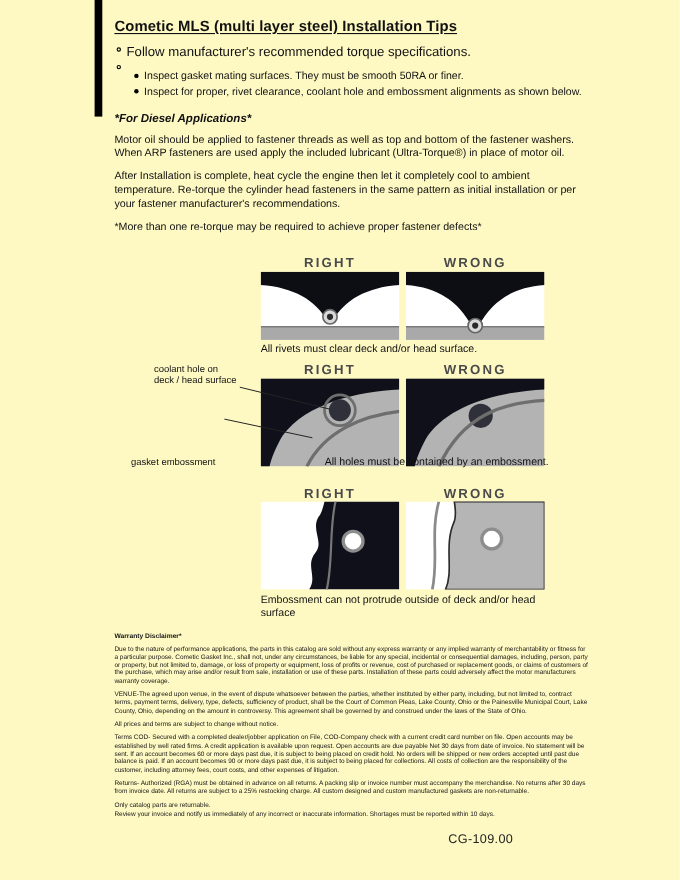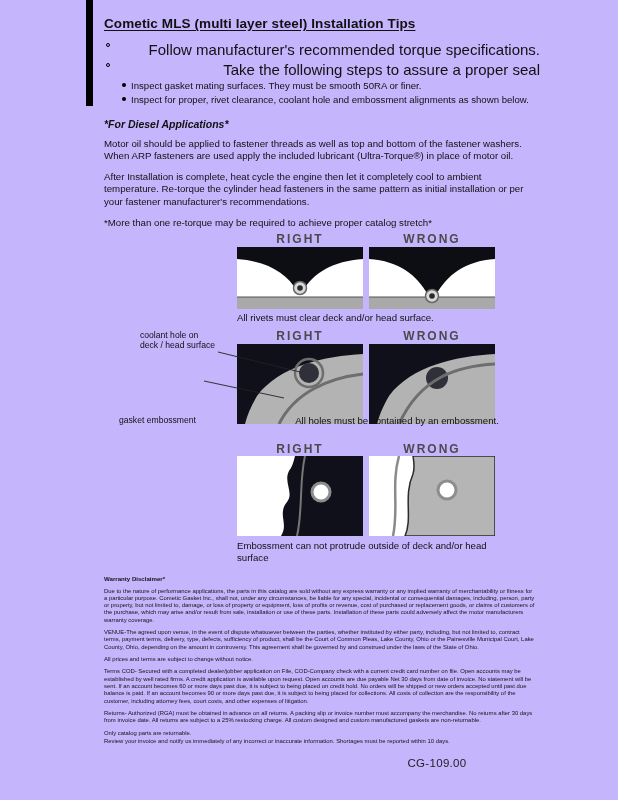--- a/index.html
+++ b/index.html
@@ -1,25 +1,25 @@
 <!DOCTYPE html>
 <html><head>
 <meta charset="utf-8">
 <style>
   * { margin:0; padding:0; box-sizing:border-box; }
   html,body { background:#ffffff; }
   body { font-family:"Liberation Sans", sans-serif; color:#111; }
-  .page { position:relative; width:618px; height:800px; background:#c4b5fd; overflow:hidden; }
+  .page { position:relative; width:618px; height:800px; background:#fef9c3; overflow:hidden; }
 
   .corner-strip { position:absolute; left:86px; top:0; width:7px; height:106px; background:#000; }
 
   .content { position:absolute; left:104px; top:16px; width:436px; }
   .title { font-size:13.5px; font-weight:bold; text-decoration:underline; text-underline-offset:2px; margin-bottom:9px; letter-spacing:.1px; }
 
-  .bullet-row { display:flex; align-items:flex-start; font-size:15px; line-height:1.28; margin-bottom:1px;justify-content:space-between; }
+  .bullet-row { display:flex; align-items:flex-start; font-size:12px; line-height:1.28; margin-bottom:1px; }
   .o-marker { flex:0 0 auto; width:4px; height:4px; border:1px solid #000; border-radius:50%; margin:3px 5px 0 2px; }
   .sub-bullet-row { display:flex; align-items:flex-start; font-size:9.6px; line-height:1.28; margin:1px 0 0 16px; }
   .dot-marker { flex:0 0 auto; width:4px; height:4px; background:#000; border-radius:50%; margin:3px 5px 0 2px; }
 
   .diesel-heading { font-size:10.5px; font-weight:bold; margin-top:12px;font-style:italic; }
   .para { font-size:9.7px; line-height:1.28; margin-top:8px; width:430px; }
   .note { font-size:9.7px; margin-top:9px; }
 
   .rw-label { position:absolute; width:126px; text-align:center; font-size:12px; font-weight:bold; letter-spacing:2px; color:#4a4a4a; }
   .panel { position:absolute; width:126px; }
@@ -45,35 +45,34 @@
 
   <div class="content">
     <div class="title">Cometic MLS (multi layer steel) Installation Tips</div>
 
     <div class="bullet-row">
       <span class="o-marker"></span>
       <span>Follow manufacturer's recommended torque specifications.</span>
     </div>
     <div class="bullet-row">
       <span class="o-marker"></span>
-      <span>Take the following steps to assure a proper seal</span>
     </div>
     <div class="sub-bullet-row">
       <span class="dot-marker"></span>
       <span>Inspect gasket mating surfaces.  They must be smooth 50RA or finer.</span>
     </div>
     <div class="sub-bullet-row">
       <span class="dot-marker"></span>
       <span>Inspect for proper, rivet clearance, coolant hole and embossment alignments as shown below.</span>
     </div>
 
     <div class="diesel-heading">*For Diesel Applications*</div>
     <div class="para">Motor oil should be applied to fastener threads as well as top and bottom of the fastener washers. When ARP fasteners are used apply the included lubricant (Ultra-Torque®) in place of motor oil.</div>
     <div class="para">After Installation is complete, heat cycle the engine then let it completely cool to ambient temperature. Re-torque the cylinder head fasteners in the same pattern as initial installation or per your fastener manufacturer's recommendations.</div>
-    <div class="note">*More than one re-torque may be required to achieve proper catalog stretch*</div>
+    <div class="note">*More than one re-torque may be required to achieve proper fastener defects*</div>
   </div>
 
   <div class="rw-label" style="left:237px; top:232px;">RIGHT</div>
   <div class="rw-label" style="left:369px; top:232px;">WRONG</div>
 
   <div class="panel" style="left:237px; top:247px;">
     <svg viewBox="0 0 126 62" width="126" height="62">
       <rect x="0" y="0" width="126" height="62" fill="#ffffff"></rect>
       <rect x="0" y="50" width="126" height="12" fill="#a9a9a9"></rect>
       <line x1="0" y1="50" x2="126" y2="50" stroke="#555" stroke-width="1"></line>

